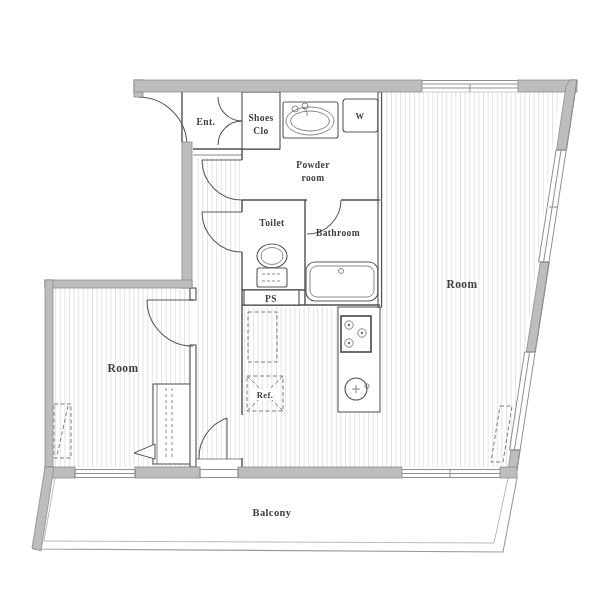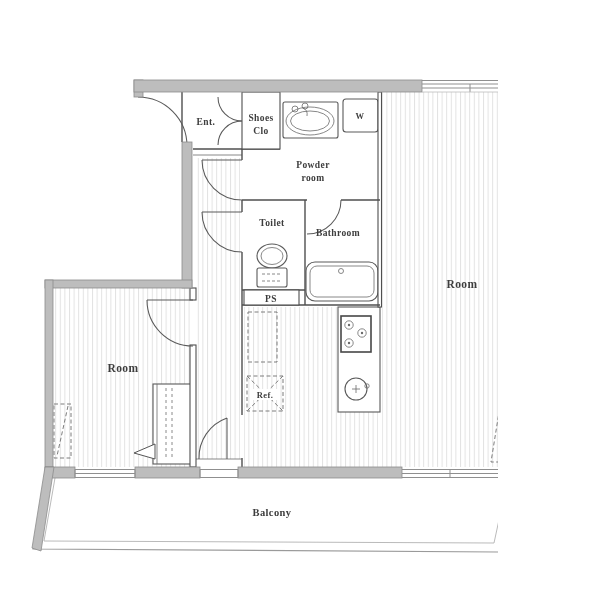--- a/index.html
+++ b/index.html
@@ -5,21 +5,21 @@
   :root{
     --bg:#ffffff;
     --wall:#bdbdbd;
     --wall-edge:#8c8c8c;
     --line:#4f4f4f;
     --thin:#9a9a9a;
     --hatch:#e2e2e2;
     --text:#3d3d3d;
   }
   html,body{margin:0;padding:0;background:var(--bg);}
-  .stage{width:498px;height:600px;position:relative;background:var(--bg);overflow:hidden;}
+  .stage{width:600px;height:600px;position:relative;background:var(--bg);overflow:hidden;}
   svg{display:block;}
   text{
     font-family:"Liberation Serif","DejaVu Serif",serif;
     font-weight:bold;
     fill:var(--text);
     text-anchor:middle;
     letter-spacing:.4px;
   }
   .lbl-9{font-size:9.5px;}
   .lbl-8{font-size:8.5px;}

